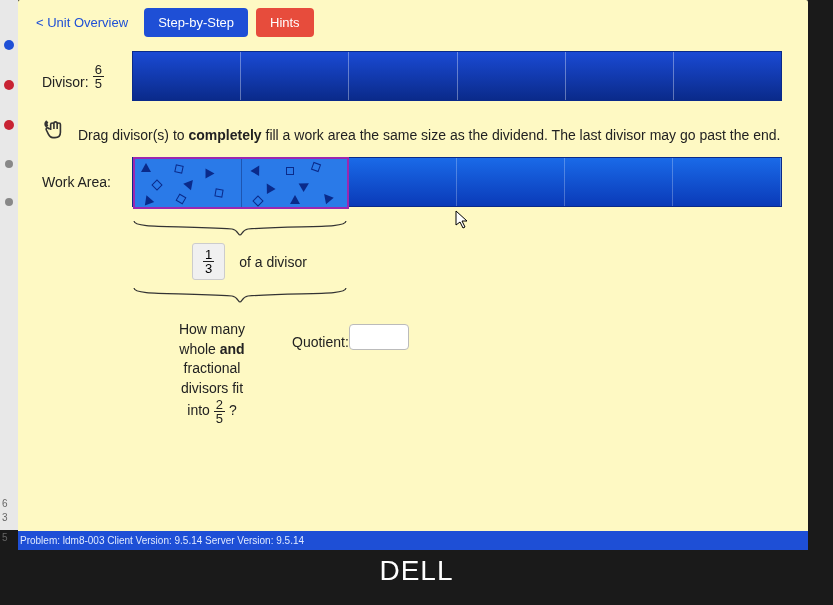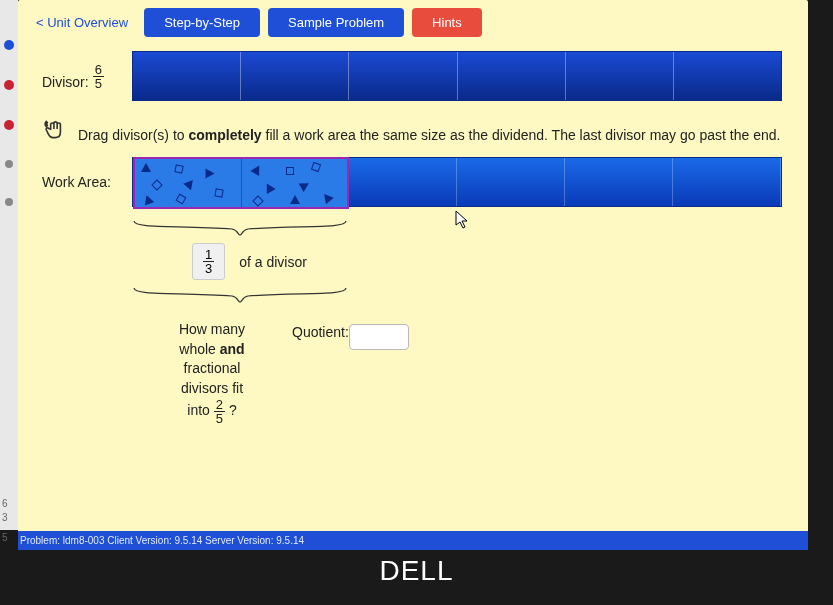--- a/index.html
+++ b/index.html
@@ -58,21 +58,21 @@
       color: #1e4fd6;
       cursor: pointer;
       padding: 6px 8px;
     }
     .nav-btn {
       font-size: 13px;
       color: #fff;
       background: #1e4fd6;
       border: none;
       border-radius: 4px;
-      padding: 7px 20px;
+      padding: 7px 14px;
       cursor: pointer;
     }
     .nav-btn.hints {
       background: #e74c3c;
     }
     .content {
       padding: 6px 24px 8px 24px;
     }
     .row {
       display: flex;
@@ -197,21 +197,21 @@
     }
     .question-text {
       font-size: 14px;
       color: #222;
       text-align: center;
       line-height: 1.4;
       width: 100px;
     }
     .quotient-row {
       display: flex;
-      align-items: flex-start;
+      align-items: flex-end;
       margin-top: 4px;
     }
     .quotient-label {
       font-size: 14px;
       color: #222;
     }
     .quotient-input {
       width: 60px;
       height: 26px;
       border: 1px solid #bbb;
@@ -261,21 +261,20 @@
   <div>3</div>
   <div style="height:6px"></div>
   <div>5</div>
 </div>
 
 <div class="app-frame">
 
   <div class="topbar">
     <span class="nav-link">&lt; Unit Overview</span>
     <button class="nav-btn">Step-by-Step</button>
-    <button class="nav-btn">Sample Problem</button>
     <button class="nav-btn hints">Hints</button>
   </div>
 
   <div class="content">
 
     <div class="row">
       <div class="label">
         <span>Divisor:</span>
         <span class="frac">
           <span class="num">6</span>

